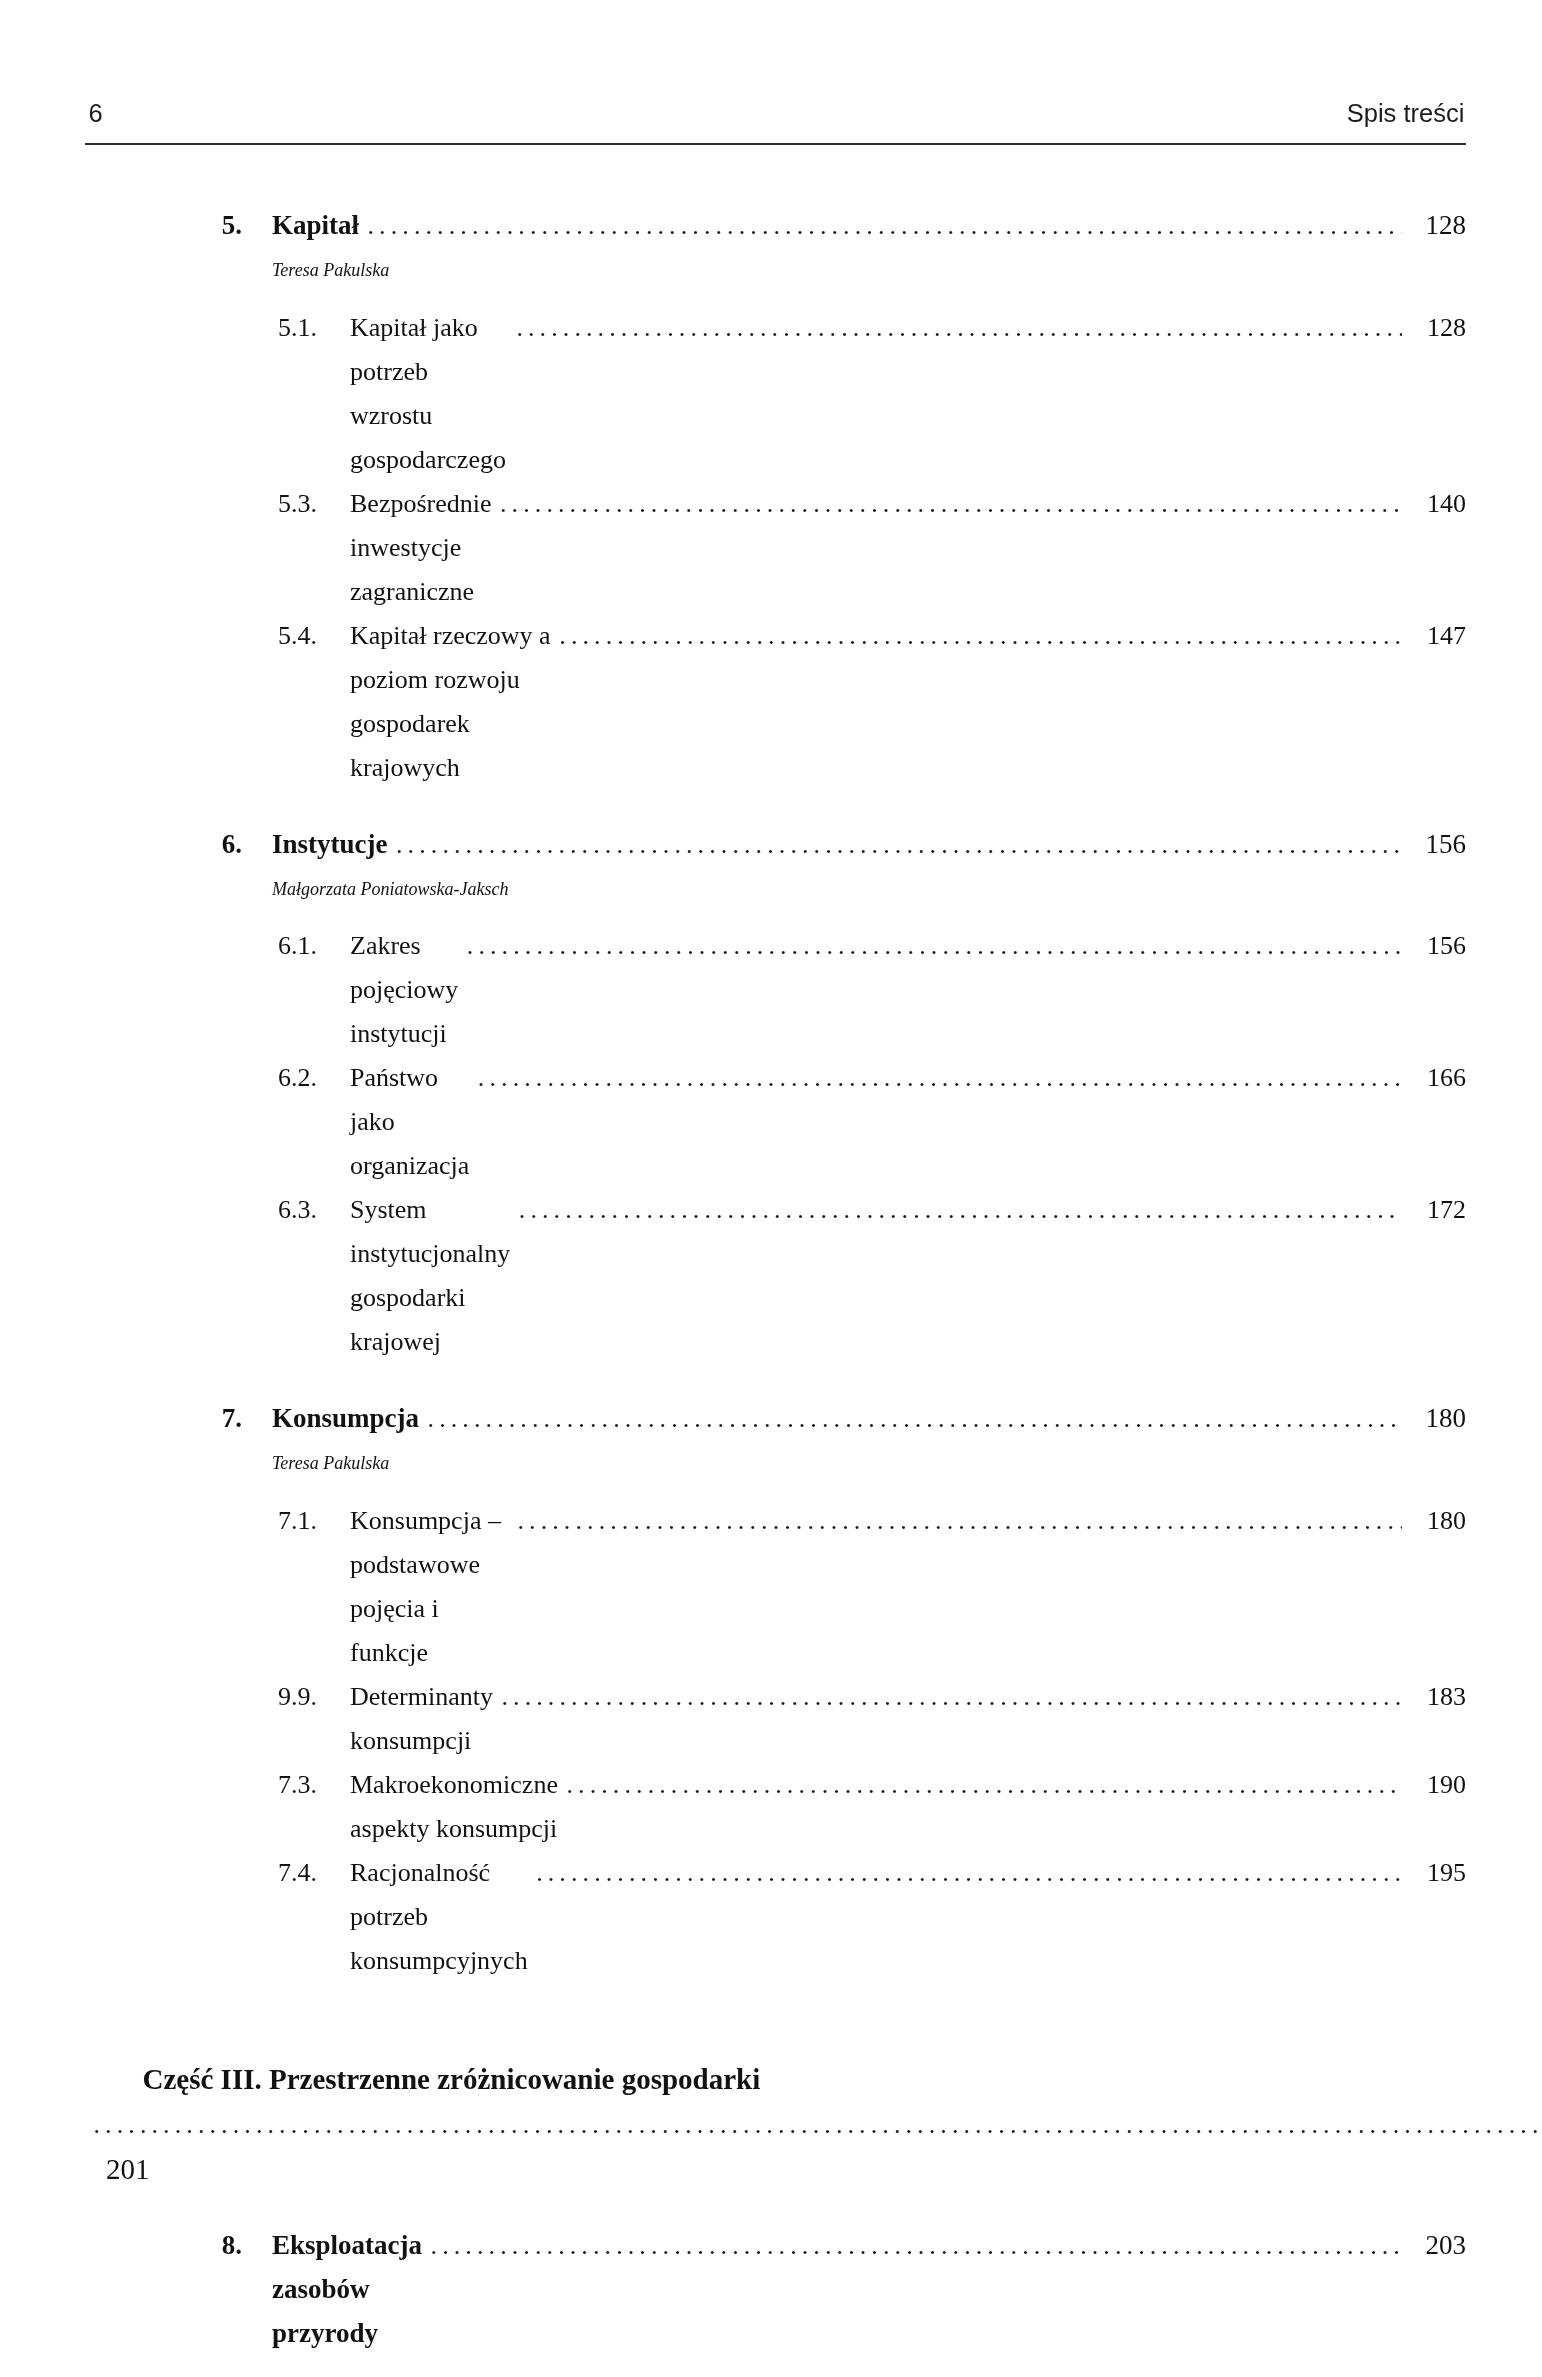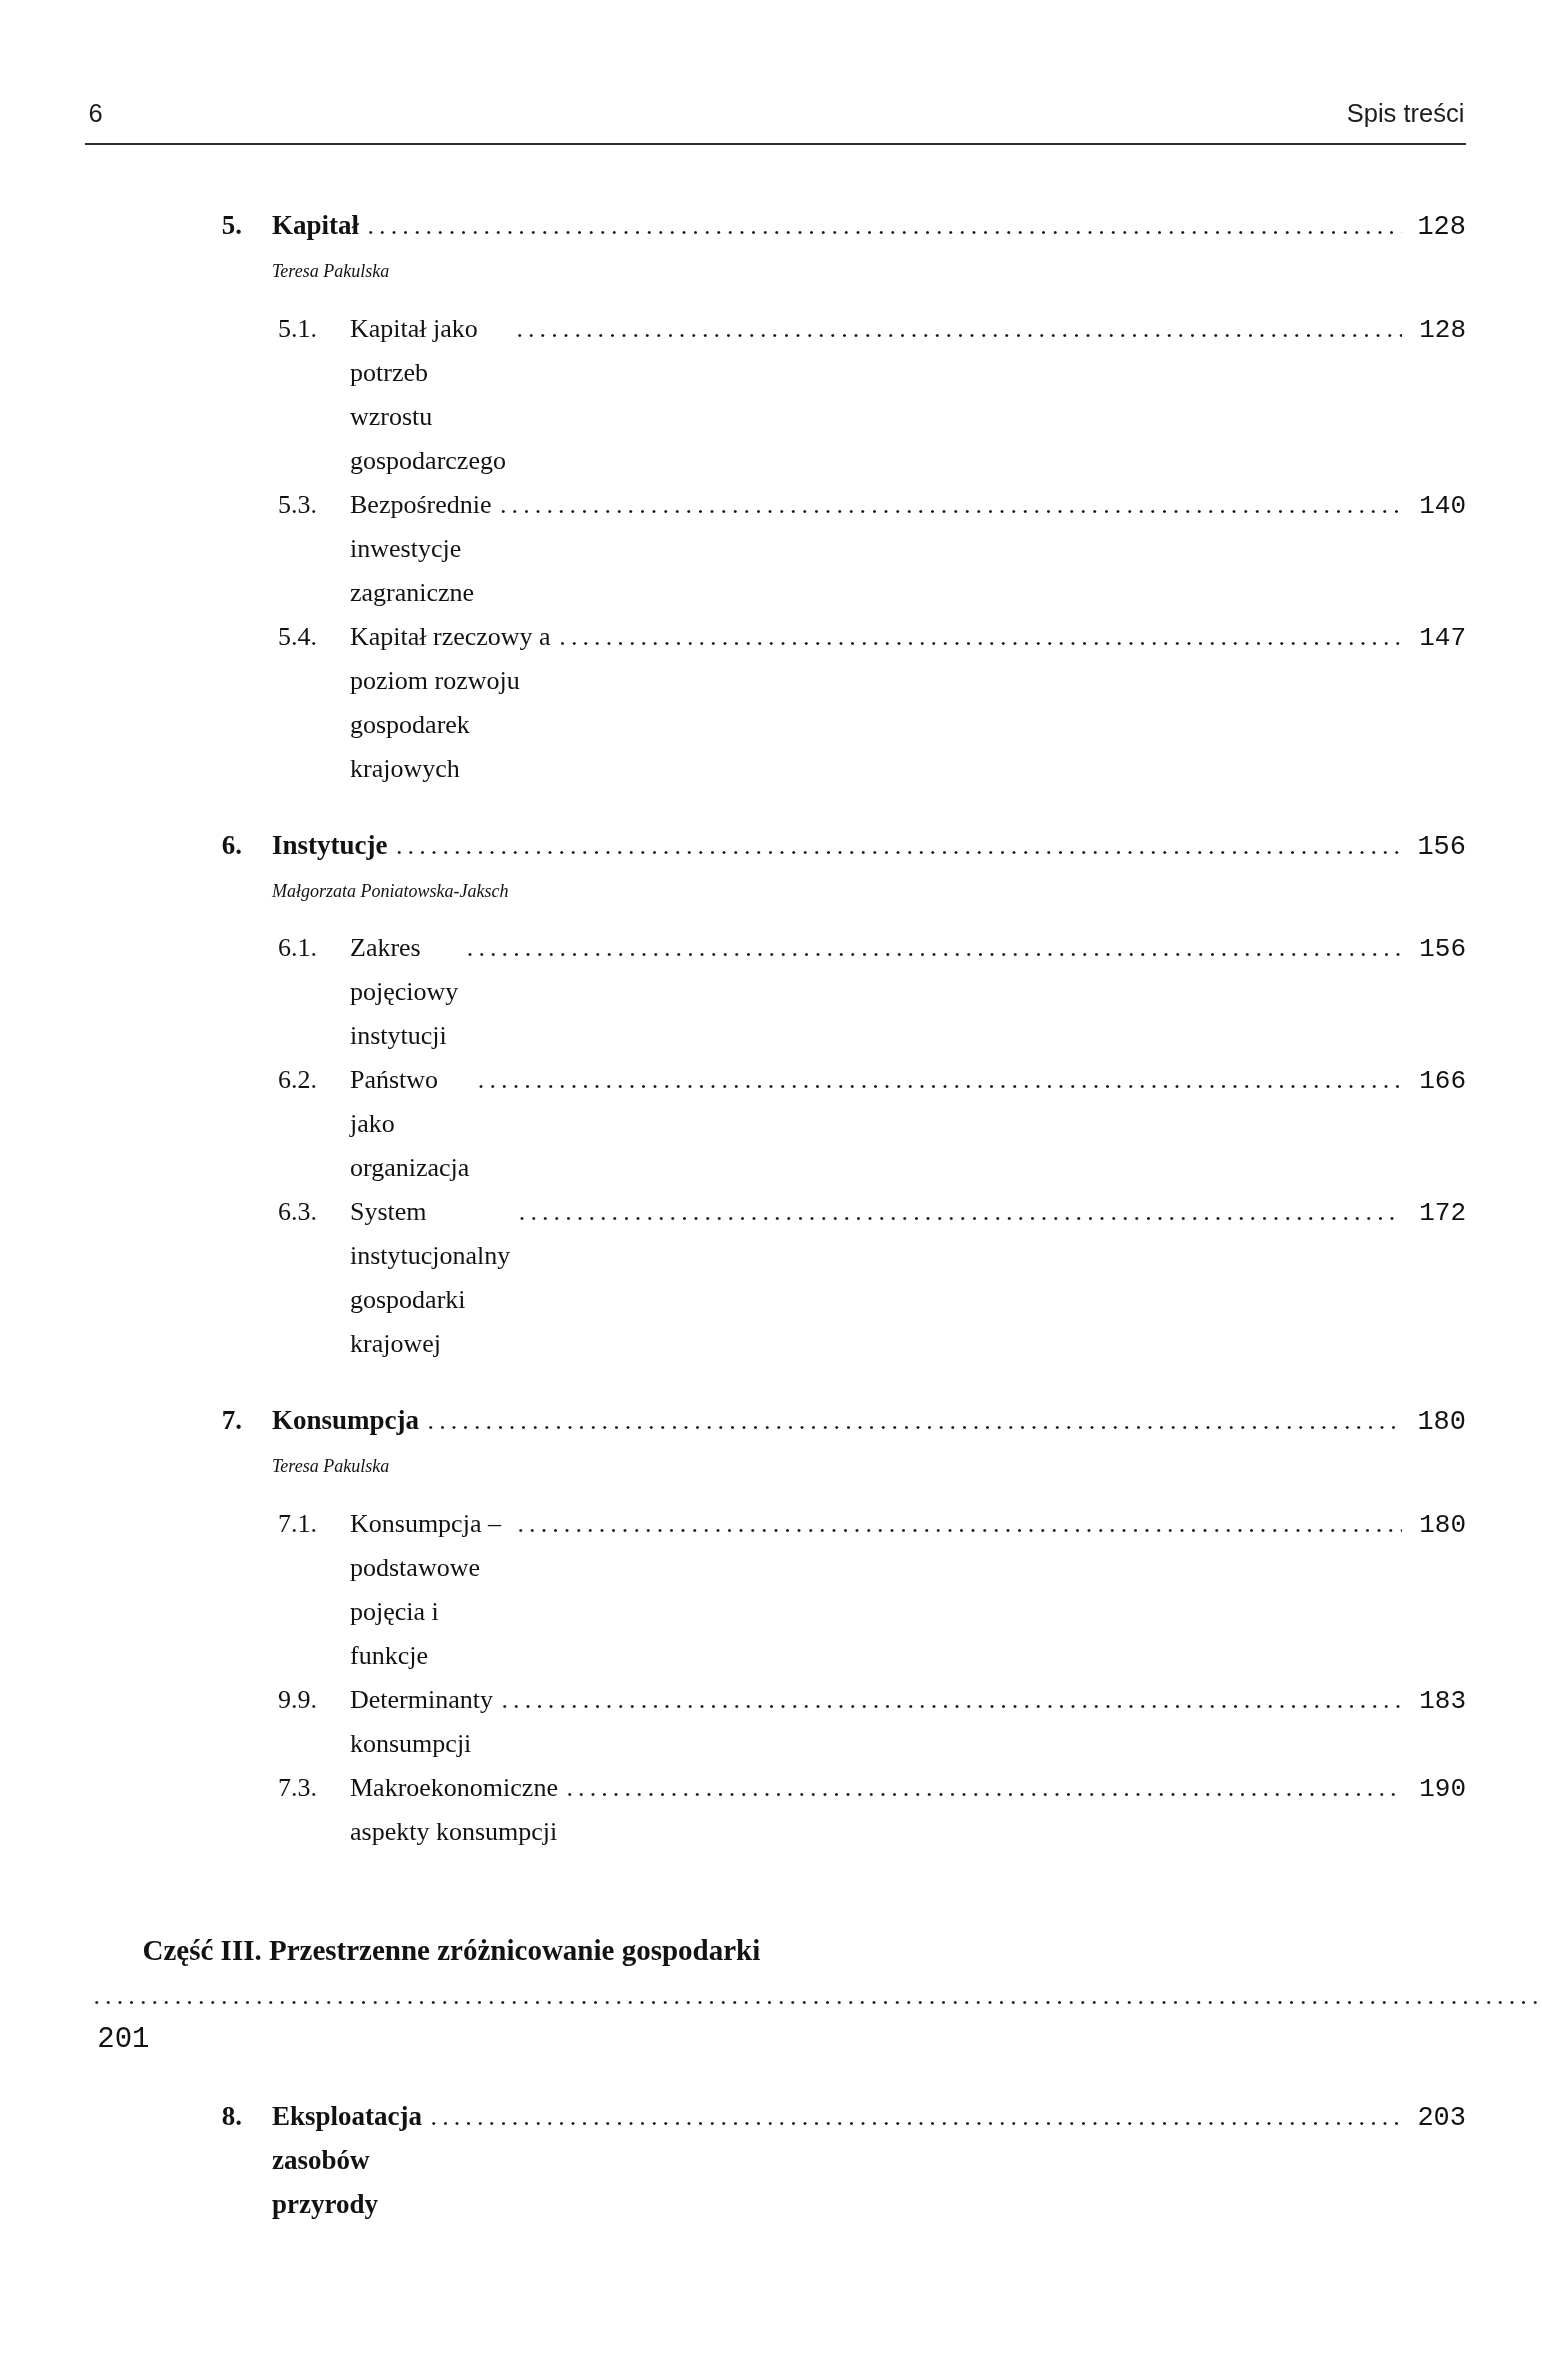--- a/index.html
+++ b/index.html
@@ -53,21 +53,20 @@
     content: "................................................................................................................................................................................................................................";
     letter-spacing: 5.1px;
     font-size: 26px;
     color: #161616;
   }
   .page-num {
     flex: 0 0 auto;
     min-width: 56px;
     text-align: right;
     font-weight: normal;
-    font-family: Liberation Mono, monospace;
   }
   .chapter { margin-top: 32px; }
   .chapter.first { margin-top: 0; }
   .chapter-heading { font-size: 27px; }
   .ch-num {
     flex: 0 0 auto;
     width: 157px;
     text-align: right;
     font-weight: bold;
   }
@@ -185,20 +184,26 @@
     <span class="entry-title">Determinanty konsumpcji</span>
     <span class="leader"></span>
     <span class="page-num">183</span>
   </div>
           <div class="row entry">
     <span class="entry-num">7.3.</span>
     <span class="entry-title">Makroekonomiczne aspekty konsumpcji</span>
     <span class="leader"></span>
     <span class="page-num">190</span>
   </div>
+          <div class="row entry">
+    <span class="entry-num">7.4.</span>
+    <span class="entry-title">Racjonalność potrzeb konsumpcyjnych</span>
+    <span class="leader"></span>
+    <span class="page-num">195</span>
+  </div>
         </div>
   </div>
       <div class="row part">
     <span class="part-title">Część III. Przestrzenne zróżnicowanie gospodarki</span>
     <span class="leader"></span>
     <span class="page-num">201</span>
   </div>
       <div class="chapter">
     <div class="row chapter-heading">
       <span class="ch-num">8.</span>

